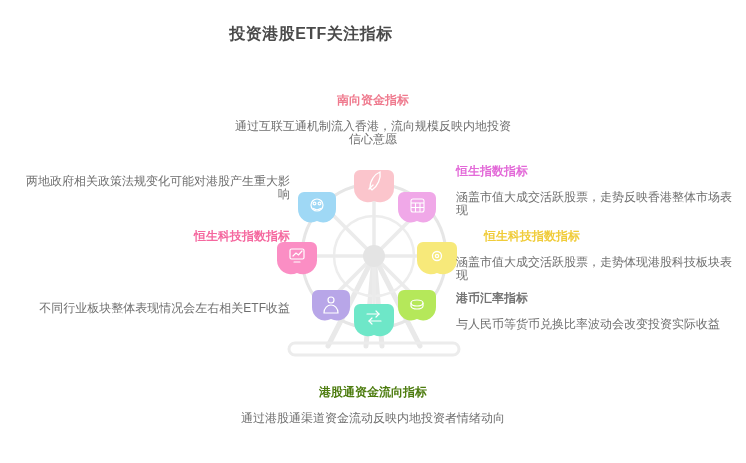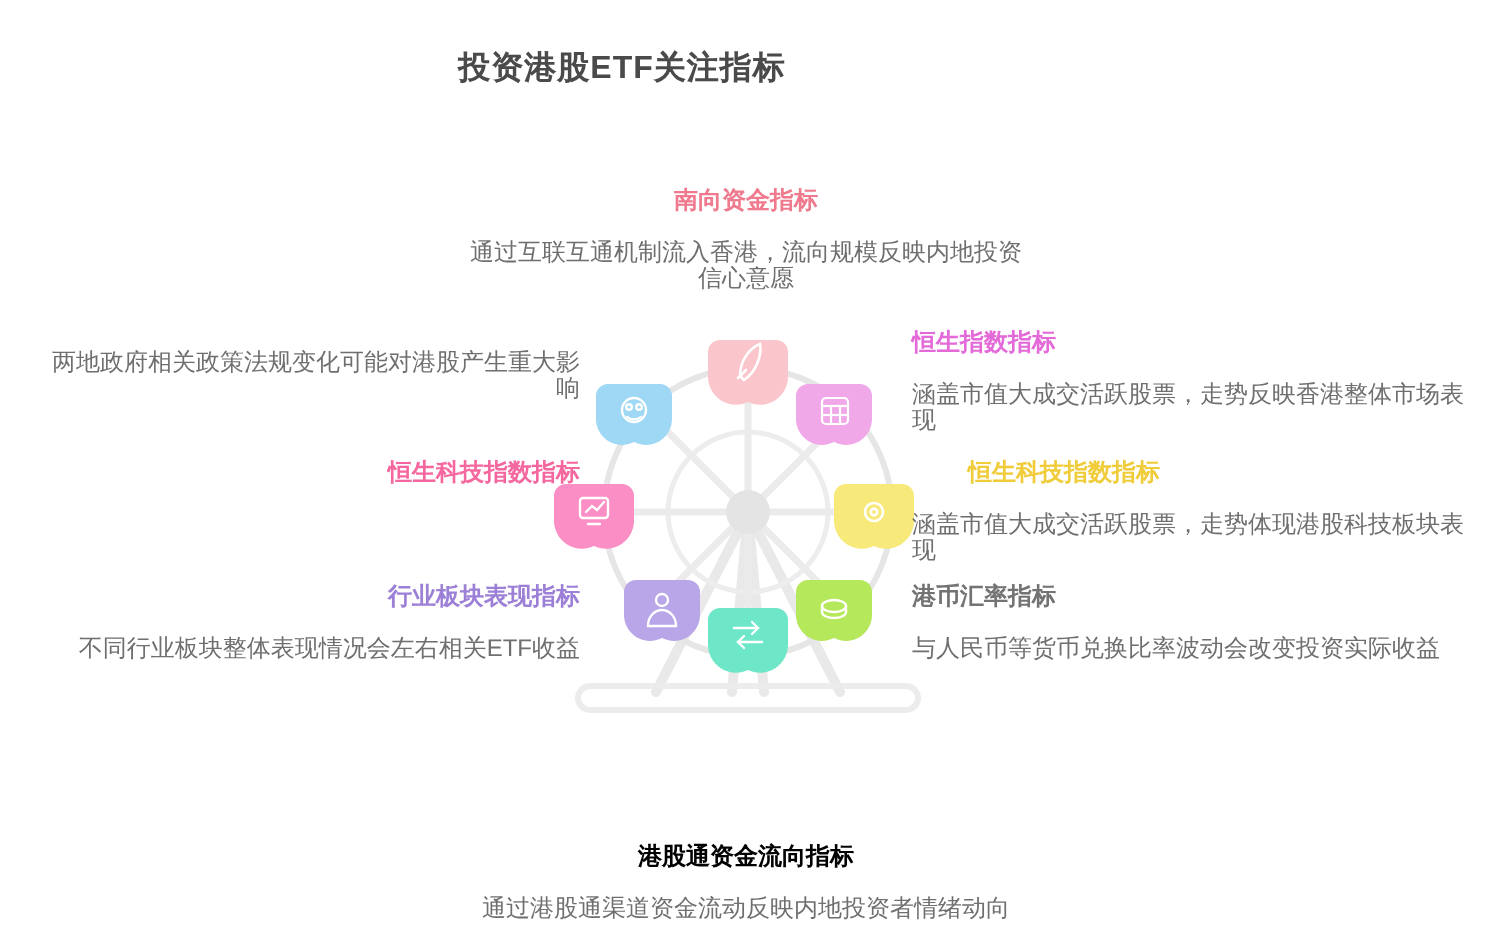--- a/index.html
+++ b/index.html
@@ -193,35 +193,34 @@
 
 <div class="item align-right" id="item-policy">
   <div class="item-desc">两地政府相关政策法规变化可能对港股产生重大影响</div>
 </div>
 
 <div class="item align-right" id="item-macro">
   <div class="item-title" style="color: rgb(245, 104, 159);">恒生科技指数指标</div>
 </div>
 
 <div class="item align-right" id="item-sector">
-  <div class="item-title" style="color: rgb(156, 127, 214);">行业板块表现指标</div>
   <div class="item-desc">不同行业板块整体表现情况会左右相关ETF收益</div>
 </div>
 
 <div class="item align-left" id="item-hsi">
   <div class="item-title" style="color: rgb(227, 106, 216);">恒生指数指标</div>
   <div class="item-desc">涵盖市值大成交活跃股票，走势反映香港整体市场表现</div>
 </div>
 
 <div class="item align-left" id="item-hstech">
   <div class="item-title" style="color: rgb(240, 204, 58); margin-left: 28px;">恒生科技指数指标</div>
   <div class="item-desc">涵盖市值大成交活跃股票，走势体现港股科技板块表现</div>
 </div>
 
 <div class="item align-left" id="item-fx">
   <div class="item-title" style="color: #737373;">港币汇率指标</div>
   <div class="item-desc">与人民币等货币兑换比率波动会改变投资实际收益</div>
 </div>
 
 <div class="item align-center" id="item-flow">
-  <div class="item-title" style="color: #000000; margin-top: 36px;">港股通资金流向指标</div>
+  <div class="item-title" style="color: #4d7c0f;">港股通资金流向指标</div>
   <div class="item-desc">通过港股通渠道资金流动反映内地投资者情绪动向</div>
 </div>
 
 </body></html>

